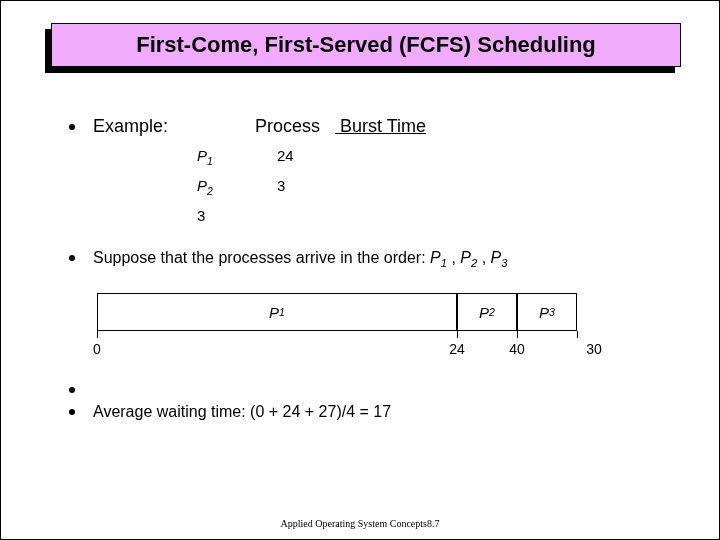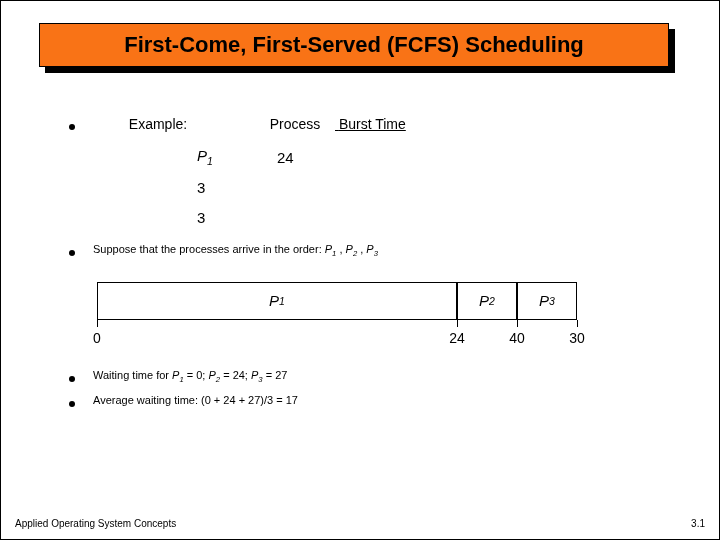--- a/index.html
+++ b/index.html
@@ -24,24 +24,24 @@
     position: absolute;
     top: 6px;
     left: 6px;
     width: 100%;
     height: 100%;
     background: #000;
   }
   .title-box {
     position: absolute;
     top: 0;
-    left: 0;
+    left: 12px;
     width: 100%;
     height: 100%;
-    background: #f97316;
+    background: #f0abfc;
     border: 1.5px solid #000;
     display: flex;
     align-items: center;
     justify-content: center;
     font-size: 22px;
     font-weight: bold;
   }
   .content {
     position: absolute;
     top: 115px;
@@ -57,37 +57,36 @@
     width: 6px;
     height: 6px;
     background: #000;
     border-radius: 50%;
     margin-top: 8px;
     margin-right: 18px;
     flex-shrink: 0;
   }
   .example-line {
     display: flex;
-    font-size: 14px;
-    text-align: center;
+    font-size: 18px;
   }
   .example-label { width: 130px; }
   .headers { text-decoration: underline; margin-left: 32px; }
   .headers span:first-child { display: inline-block; width: 80px; }
   .proc-table {
     margin-left: 128px;
     font-size: 15px;
     margin-top: 10px;
   }
-  .proc-row { display: flex; height: 30px; align-items: center; }
+  .proc-row { display: flex; height: 30px; }
   .proc-name { width: 80px; font-style: italic; }
   .proc-name sub { font-size: 0.7em; font-style: italic; }
   .proc-burst { }
   .bullet2 {
-    font-size: 11px;
+    font-size: 16px;
     line-height: 1.35;
   }
   .bullet2 .ital { font-style: italic; }
   .bullet2 sub { font-size: 0.7em; font-style: italic; }
   .gantt-wrap {
     position: relative;
     margin-top: 22px;
     margin-left: 28px;
     width: 480px;
     height: 68px;
@@ -123,22 +122,23 @@
     width: 480px;
     font-size: 14px;
   }
   .glabel { position: absolute; transform: translateX(-50%); }
   .footer {
     position: absolute;
     bottom: 10px;
     left: 14px;
     right: 14px;
     display: flex;
-    justify-content: space-between;
+    justify-content: center;
     font-size: 10px;
+    font-family: Liberation Serif, serif;
   }
 </style>
 </head>
 <body>
 
 <div class="title-wrap">
   <div class="title-shadow"></div>
   <div class="title-box">First-Come, First-Served (FCFS) Scheduling</div>
 </div>
 
@@ -154,20 +154,21 @@
       </div>
     </div>
   </div>
 
   <div class="proc-table">
     <div class="proc-row">
       <div class="proc-name"><span>P</span><sub>1</sub></div>
       <div class="proc-burst">24</div>
     </div>
     <div class="proc-row">
+      <div class="proc-name"><span>P</span><sub>2</sub></div>
       <div class="proc-burst">3</div>
     </div>
     <div class="proc-row">
       <div class="proc-burst">3</div>
     </div>
   </div>
 
   <div class="bullet-row" style="margin-top:10px">
     <div class="bullet"></div>
     <div class="bullet2">
@@ -191,34 +192,31 @@
     <div class="gantt-ticks">
       <div class="tick" style="left:0px"></div>
       <div class="tick" style="left:360px"></div>
       <div class="tick" style="left:420px"></div>
       <div class="tick" style="left:480px"></div>
     </div>
     <div class="gantt-labels">
       <div class="glabel" style="left:0px">0</div>
       <div class="glabel" style="left:360px">24</div>
       <div class="glabel" style="left:420px">40</div>
-      <div class="glabel" style="left:480px">30</div>
+      <div class="glabel" style="left:497px">30</div>
     </div>
   </div>
 
   <div class="bullet-row" style="margin-top:18px">
     <div class="bullet"></div>
-    <div class="bullet2">
-      <span>Waiting time for </span><span class="ital">P</span><sub>1</sub><span> = 0; </span><span class="ital">P</span><sub>2</sub><span> = 24; </span><span class="ital">P</span><sub>3</sub><span> = 27</span>
-    </div>
   </div>
 
   <div class="bullet-row" style="margin-top:8px">
     <div class="bullet"></div>
-    <div class="bullet2">Average waiting time:  (0 + 24 + 27)/3 = 17</div>
+    <div class="bullet2">Average waiting time:  (0 + 24 + 27)/4 = 17</div>
   </div>
 
 </div>
 
 <div class="footer">
   <span>Applied Operating System Concepts</span>
-  <span>3.1</span>
+  <span>8.7</span>
 </div>
 
 </body></html>

